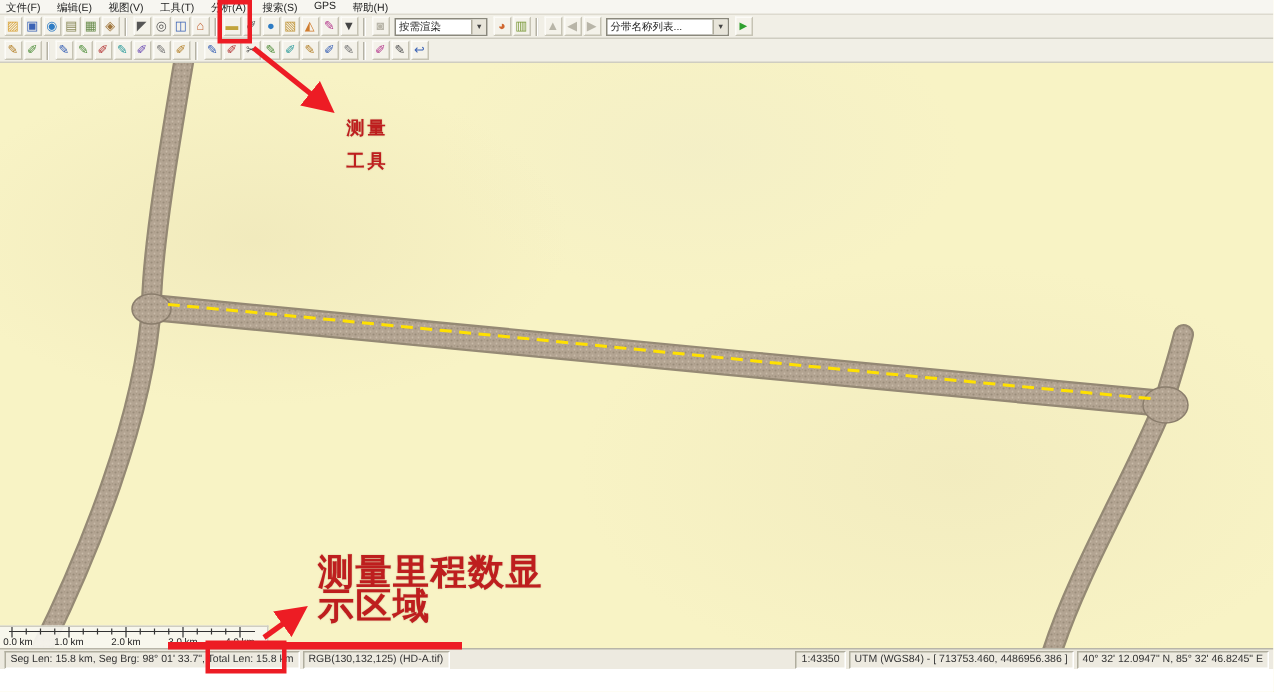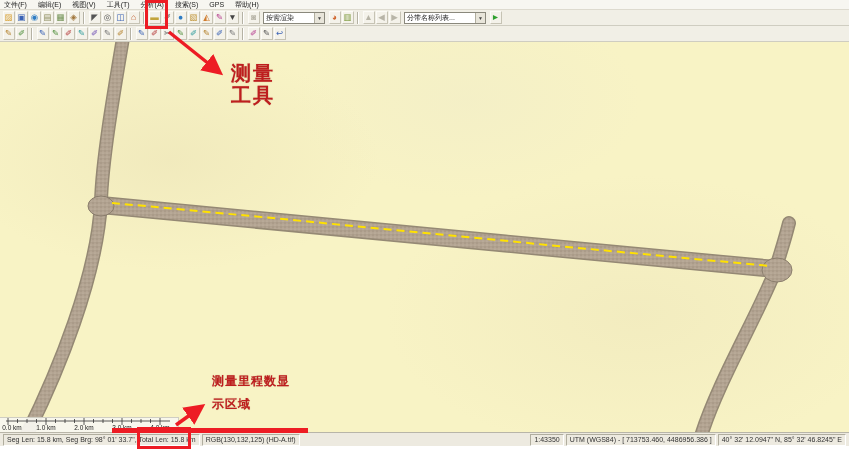--- a/index.html
+++ b/index.html
@@ -48,22 +48,22 @@
   .sflex{flex:1;}
   .footer{position:absolute;top:446px;left:0;width:849px;height:15px;background:#FFF;}
 
   
   .anno-box{position:absolute;border:3px solid #ED1C24;box-sizing:border-box;z-index:50;background:transparent;}
   #anno-box-toolbar{left:145px;top:0;width:23px;height:29px;}
   #anno-box-status{left:137px;top:427px;width:54px;height:22px;}
   #anno-underline{position:absolute;left:112px;top:428px;width:196px;height:5px;background:#ED1C24;z-index:49;}
   .anno-text{position:absolute;color:#BE1E1E;font-weight:bold;white-space:pre-line;z-index:55;
              text-shadow:0 0 1px rgba(120,0,0,.35);font-family:"DejaVu Sans",sans-serif;}
-  #anno-text-tool{left:231px;top:62px;font-size:20px;line-height:22px;letter-spacing:2px;}
-  #anno-text-mileage{left:212px;top:370px;font-size:12px;line-height:23px;letter-spacing:1px;}
+  #anno-text-tool{left:231px;top:74px;font-size:12px;line-height:22px;letter-spacing:2px;}
+  #anno-text-mileage{left:212px;top:370px;font-size:24px;line-height:23px;letter-spacing:1px;}
   svg.anno-arrows{position:absolute;top:0;left:0;z-index:60;pointer-events:none;}
 </style>
 </head>
 <body>
 
 <div class="app">
 
   <div class="menubar" id="menubar">
       <span class="mitem">文件(F)</span>
       <span class="mitem">编辑(E)</span>

